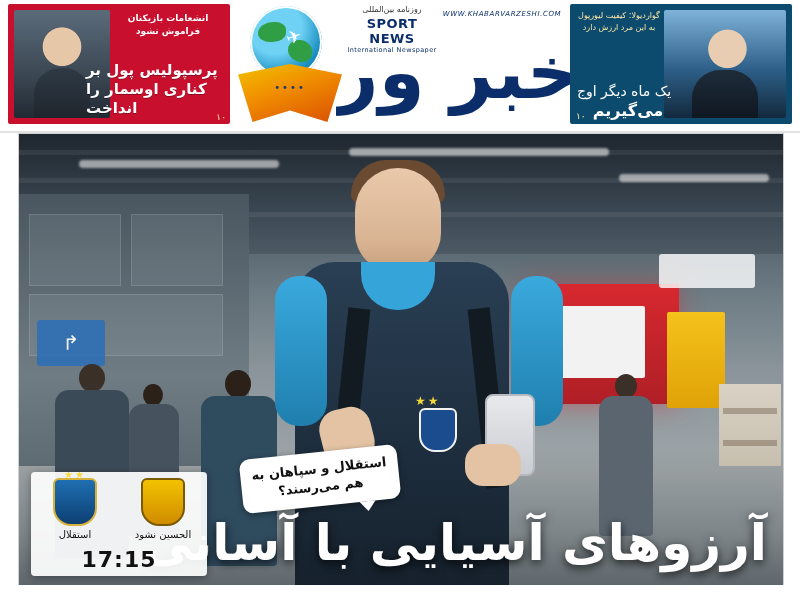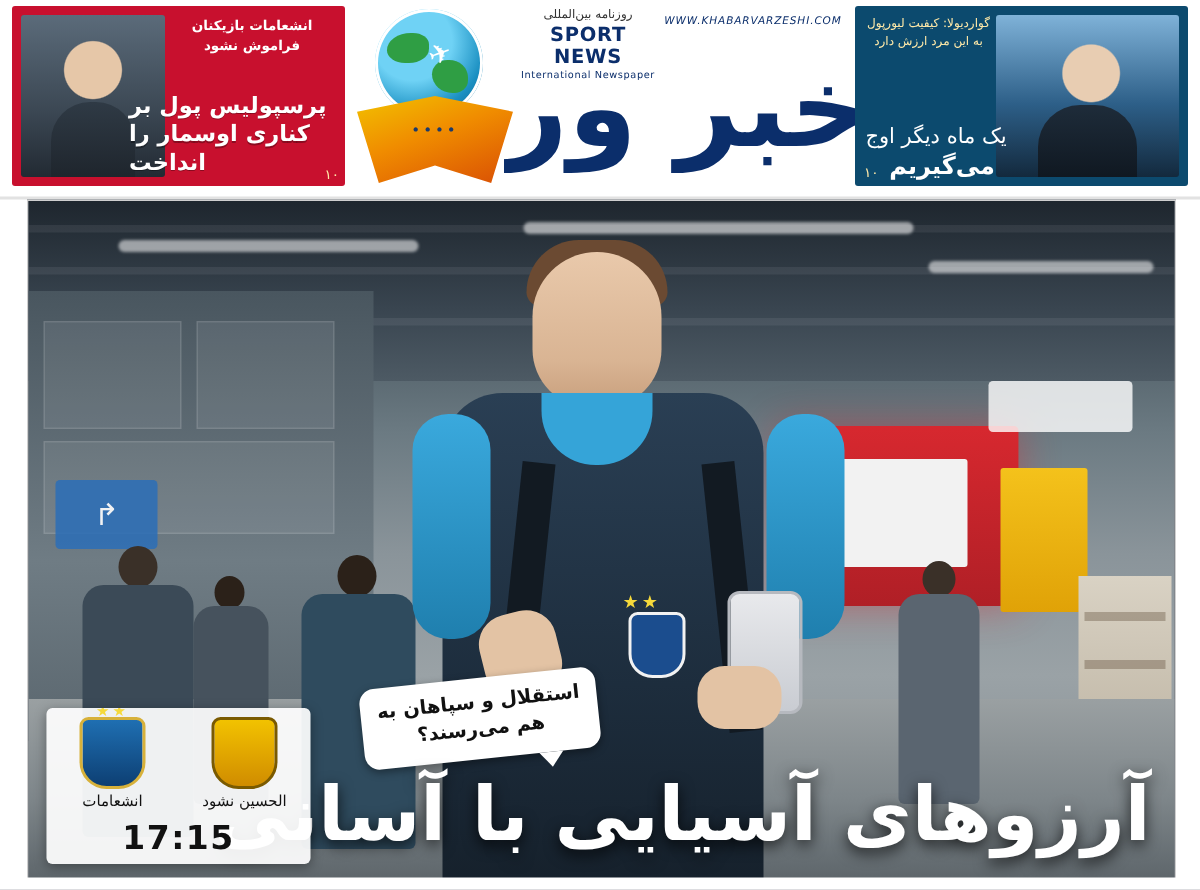--- a/index.html
+++ b/index.html
@@ -719,21 +719,21 @@
       <div class="match-card">
         <div class="teams">
           <div class="team">
             <div class="crest gold"></div>
             <div>الحسین نشود</div>
           </div>
           <div class="team">
             <div class="crest">
               <div class="cstars">★★</div>
             </div>
-            <div>انشعامات</div>
+            <div>استقلال</div>
           </div>
         </div>
         <div class="time">17:15</div>
       </div>
 
     </div>
   </div>
 
   <div class="footer-strip"></div>
 </div>

